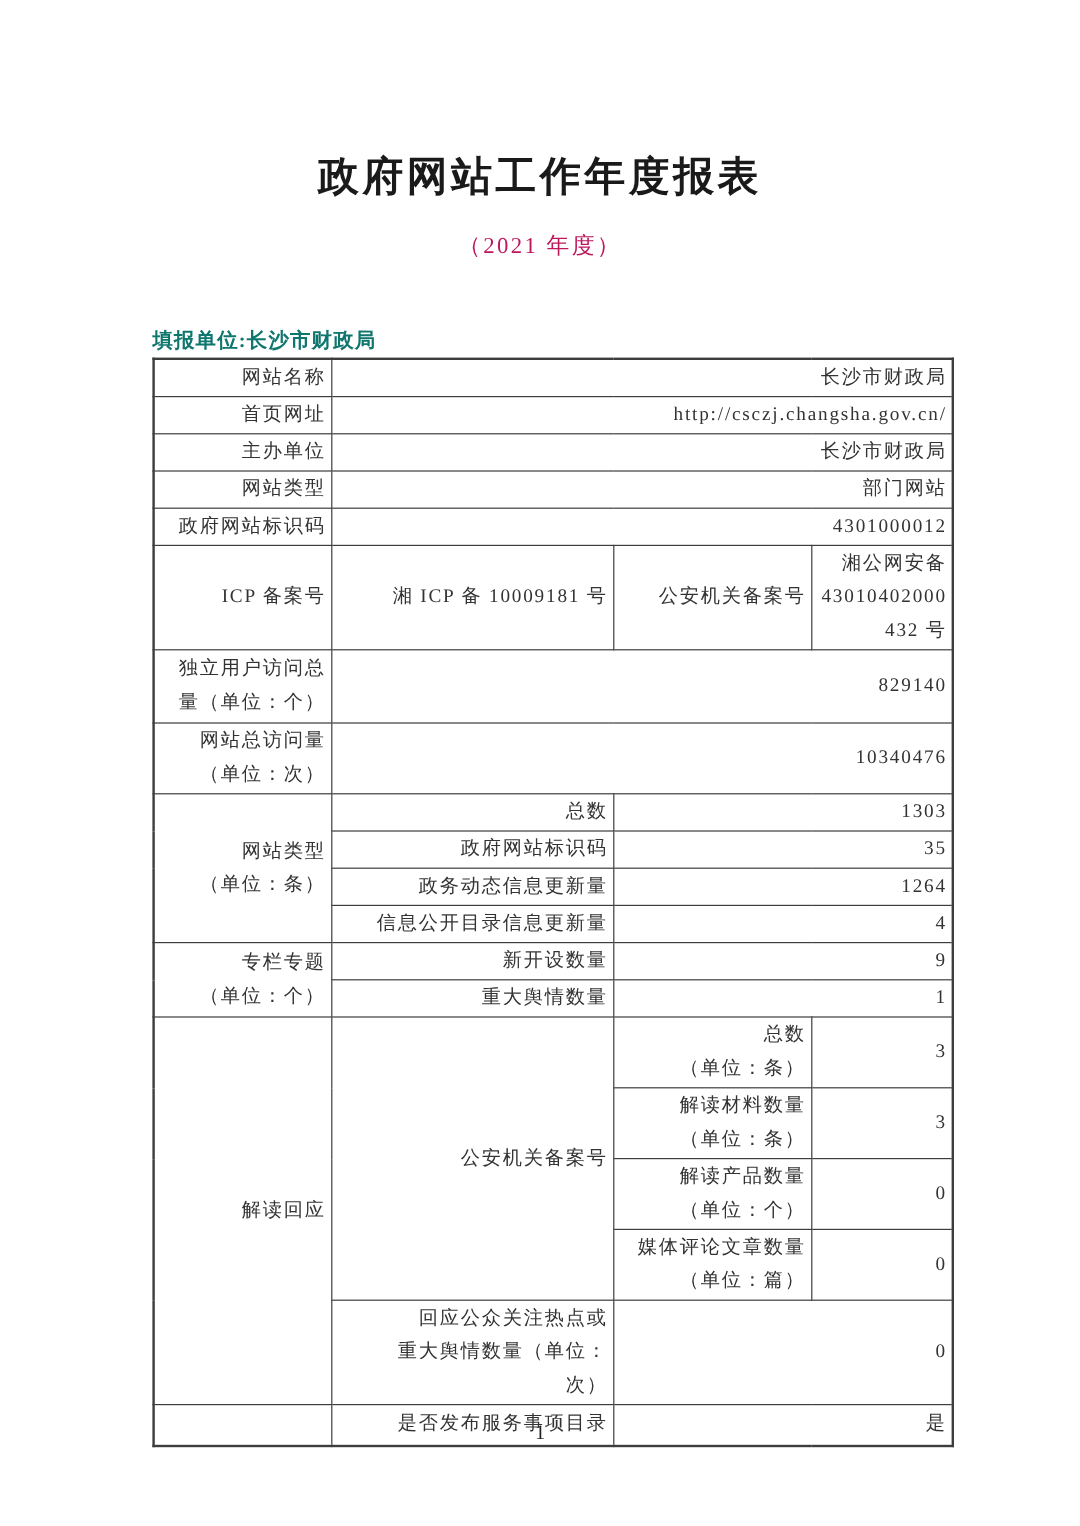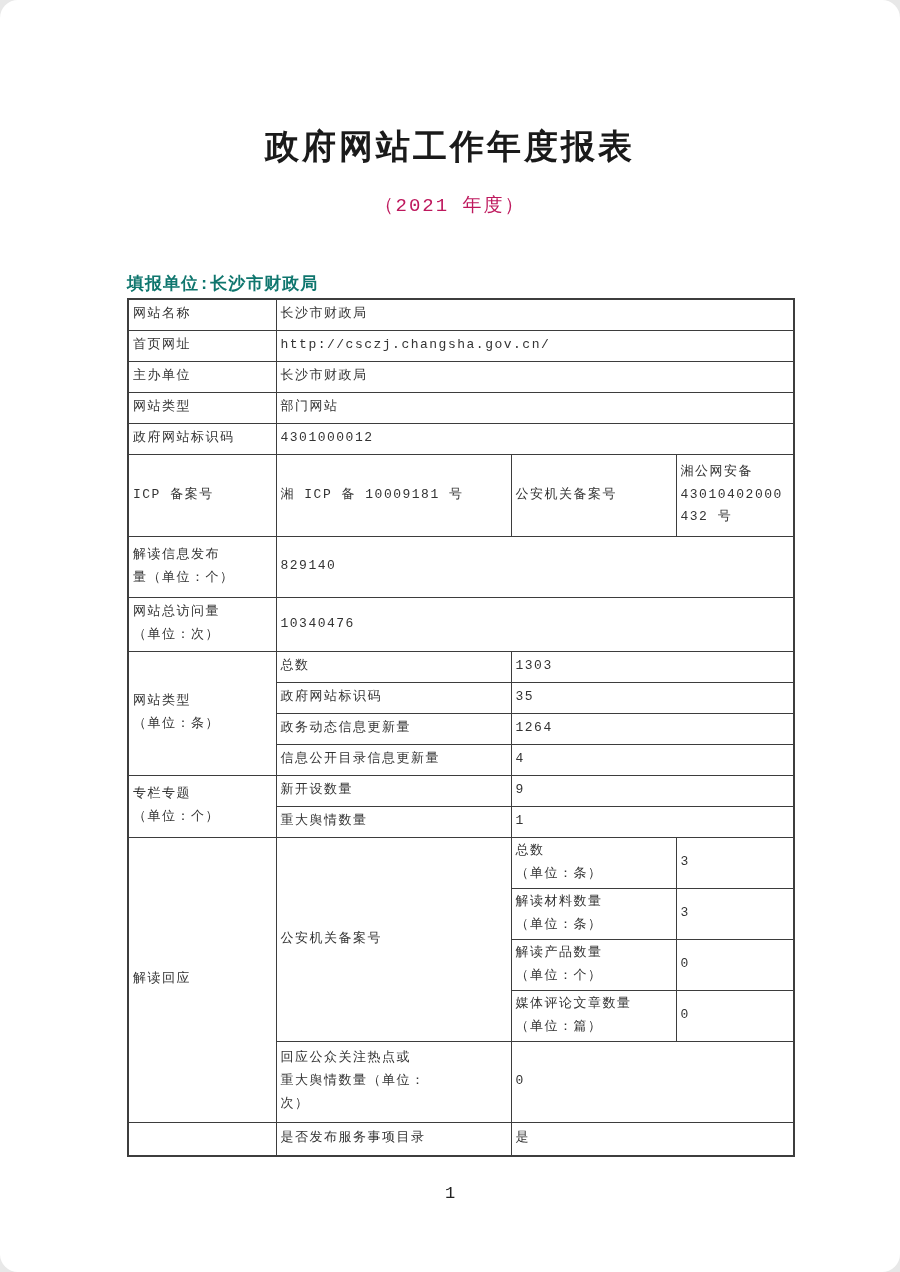--- a/index.html
+++ b/index.html
@@ -2,24 +2,23 @@
 <html><head>
 <meta charset="utf-8">
 <style>
   html, body { margin: 0; padding: 0; background: #e8e8e8; }
   .page {
     position: relative;
     width: 900px;
     height: 1272px;
     margin: 0 auto;
     background: #ffffff;
-    font-family: Liberation Mono, monospace;
+    font-family: Liberation Serif, serif;
     color: #333333;
     overflow: hidden;
-    border-radius: 18px;
   }
   .doc-title {
     position: absolute;
     top: 124px; left: 0; width: 100%;
     text-align: center;
     font-size: 34px;
     font-weight: 700;
     letter-spacing: 3px;
     color: #1a1a1a;
   }
@@ -42,23 +41,23 @@
   table.report {
     position: absolute;
     top: 298px; left: 127px;
     width: 666px;
     border-collapse: collapse;
     table-layout: fixed;
     border: 2px solid #3d3d3d;
   }
   table.report td {
     border: 1px solid #3d3d3d;
-    text-align: left;
+    text-align: right;
     vertical-align: middle;
-    font-size: 13px;
+    font-size: 16px;
     line-height: 1.75;
     letter-spacing: 1.5px;
     padding: 1px 4px;
     white-space: pre-line;
     color: #333333;
     overflow: hidden;
   }
   td.num { letter-spacing: 2px; margin-left: 39px; }
   .page-number {
     position: absolute;
@@ -107,21 +106,21 @@
       </tr>
       <tr style="height:82px">
         <td>ICP 备案号</td>
         <td>湘 ICP 备 10009181 号</td>
         <td>公安机关备案号</td>
         <td>湘公网安备
 43010402000
 432 号</td>
       </tr>
       <tr style="height:61px">
-        <td>解读信息发布
+        <td>独立用户访问总
 量（单位：个）</td>
         <td colspan="3" class="num">829140</td>
       </tr>
       <tr style="height:54px">
         <td>网站总访问量
 （单位：次）</td>
         <td colspan="3" class="num">10340476</td>
       </tr>
 
       <tr style="height:31px">

